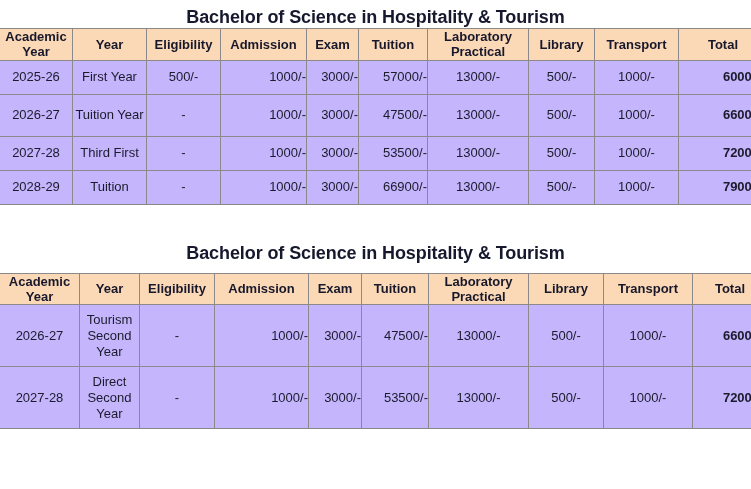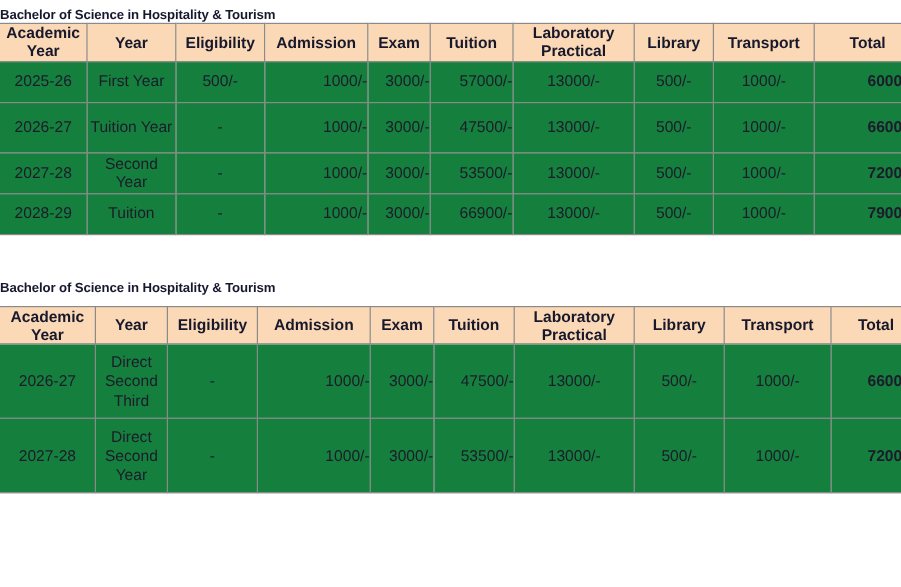--- a/index.html
+++ b/index.html
@@ -21,22 +21,22 @@
     height: 489px;
     position: relative;
     overflow: hidden;
   }
 
   .table-block {
     width: 100%;
   }
 
   .table-title {
-    text-align: left;
-    font-size: 11px;
+    text-align: center;
+    font-size: 18px;
     font-weight: bold;
     color: #16182e;
     letter-spacing: -0.1px;
   }
 
   #block-1 .table-title { padding: 7px 0 0 0; }
   #block-2 .table-title { padding: 0 0 0 0; }
 
   table.fee-table {
     border-collapse: collapse;
@@ -57,21 +57,21 @@
     font-weight: bold;
     font-size: 13px;
     text-align: center;
     color: #18182c;
     line-height: 1.18;
     padding: 6px 3px;
     border-bottom: 1px solid #5d5d5d;
   }
 
   tbody td {
-    background: #15803d;
+    background: #c4b5fd;
     color: #1b1b2b;
     line-height: 1.2;
   }
 
   td.c-center {
     text-align: center;
     padding: 5px 3px;
   }
 
   td.c-right {
@@ -164,21 +164,21 @@
           <td class="c-right">1000/-</td>
           <td class="c-right">3000/-</td>
           <td class="c-right">47500/-</td>
           <td class="c-center">13000/-</td>
           <td class="c-center">500/-</td>
           <td class="c-center">1000/-</td>
           <td class="c-total">66000/-</td>
         </tr>
         <tr>
           <td class="c-center">2027-28</td>
-          <td class="c-center">Second Year</td>
+          <td class="c-center">Third First</td>
           <td class="c-center">-</td>
           <td class="c-right">1000/-</td>
           <td class="c-right">3000/-</td>
           <td class="c-right">53500/-</td>
           <td class="c-center">13000/-</td>
           <td class="c-center">500/-</td>
           <td class="c-center">1000/-</td>
           <td class="c-total">72000/-</td>
         </tr>
         <tr>
@@ -213,21 +213,21 @@
           <th class="col-tuition">Tuition</th>
           <th class="col-lab">Laboratory Practical</th>
           <th class="col-library">Library</th>
           <th class="col-transport">Transport</th>
           <th class="col-total">Total</th>
         </tr>
       </thead>
       <tbody>
         <tr>
           <td class="c-center">2026-27</td>
-          <td class="c-center">Direct Second Third</td>
+          <td class="c-center">Tourism Second Year</td>
           <td class="c-center">-</td>
           <td class="c-right">1000/-</td>
           <td class="c-right">3000/-</td>
           <td class="c-right">47500/-</td>
           <td class="c-center">13000/-</td>
           <td class="c-center">500/-</td>
           <td class="c-center">1000/-</td>
           <td class="c-total">66000/-</td>
         </tr>
         <tr>

